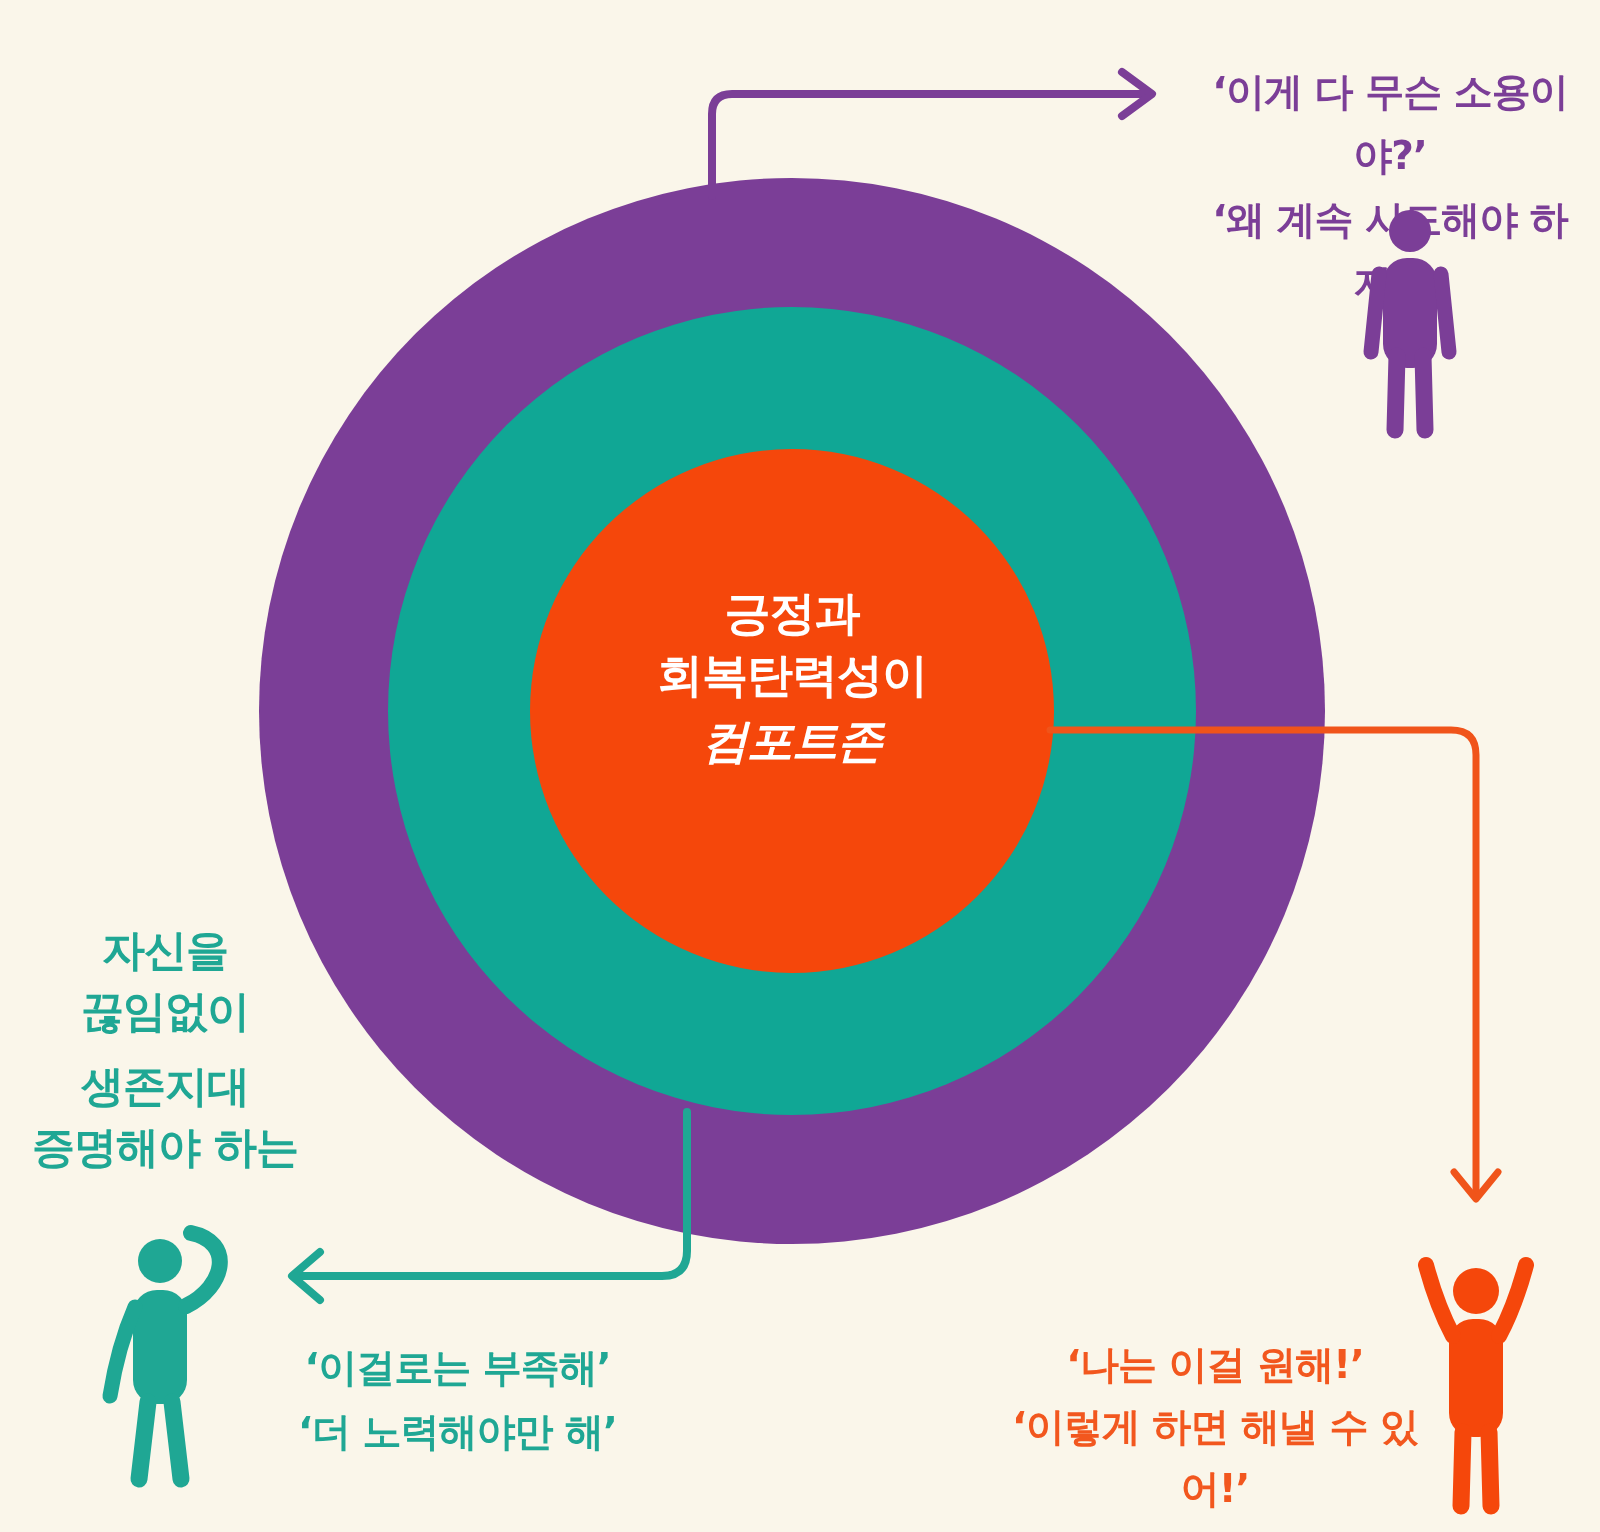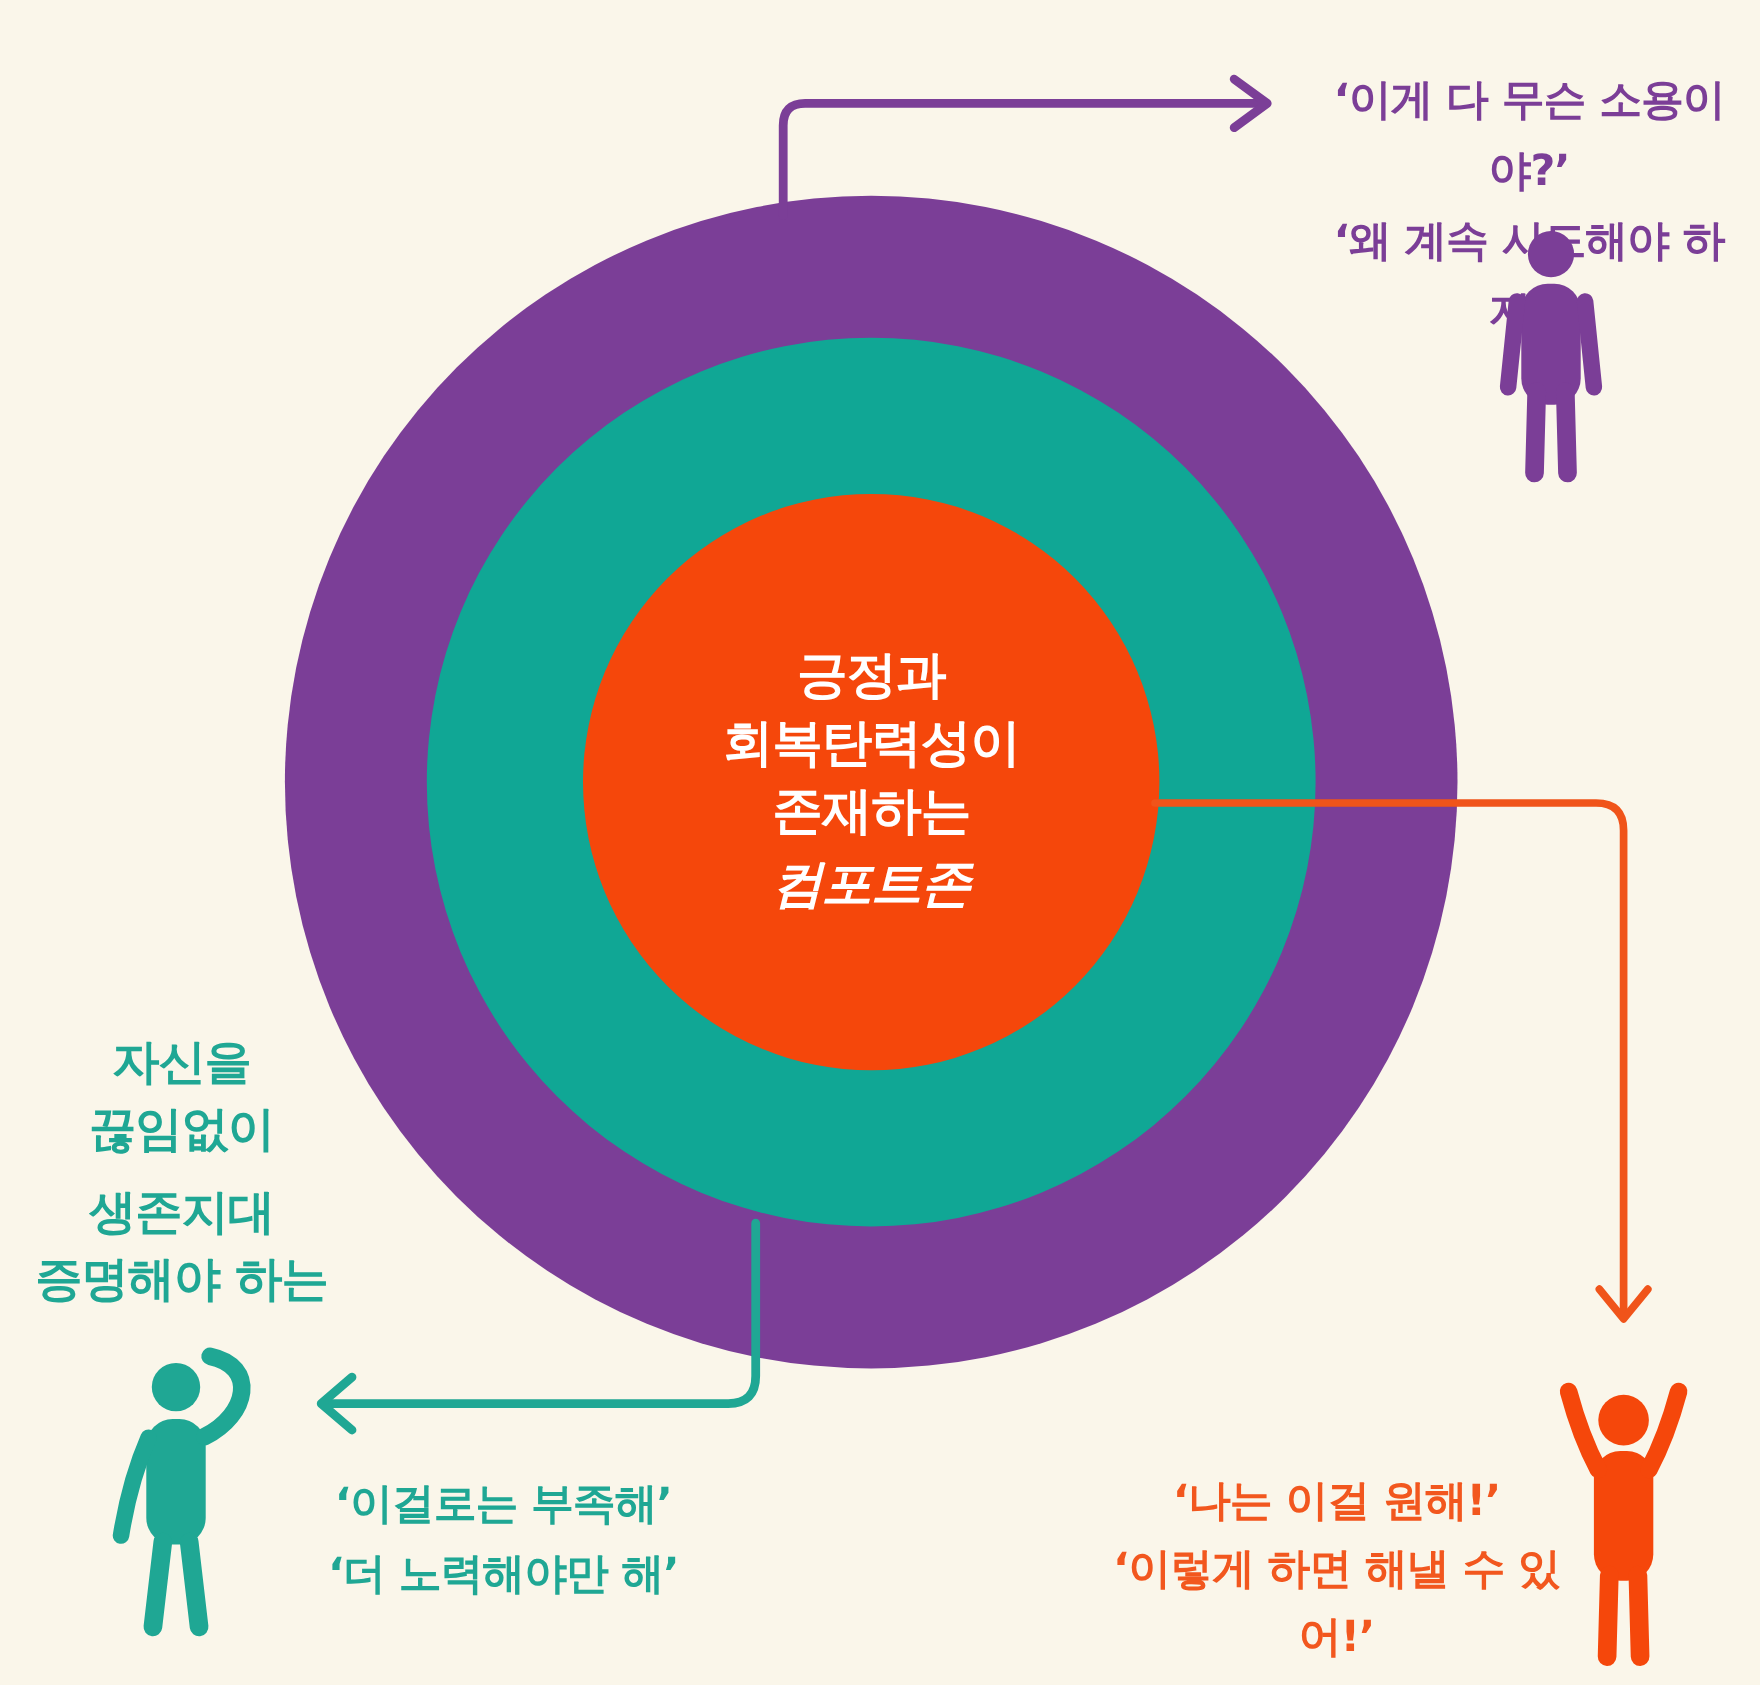--- a/index.html
+++ b/index.html
@@ -61,21 +61,20 @@
     left: 1190px; top: 60px; width: 400px;
     color: #7B3E97;
     font-size: 39px;
     line-height: 64px;
   }
   .middle-title {
     left: 10px; top: 920px; width: 310px;
     color: #1FA794;
     font-size: 43px;
     line-height: 61px;
-    margin-top: 16px;
   }
   .middle-title .line.gap-top { margin-top: 14px; }
   .middle-quotes {
     left: 270px; top: 1336px; width: 375px;
     color: #1FA794;
     font-size: 39px;
     line-height: 64px;
     text-align: center;
   }
   .inner-quotes {
@@ -96,21 +95,20 @@
 
 <div class="canvas">
 
   <div class="circle outer"></div>
   <div class="circle middle"></div>
   <div class="circle inner"></div>
 
   <div class="txt center-label">
     <span class="line">긍정과</span>
     <span class="line">회복탄력성이</span>
-    <span class="line">존재하는</span>
     <span class="line gap-top">컴포트존</span>
   </div>
 
 
   <div class="txt outer-quotes">
     <span class="line">‘이게 다 무슨 소용이야?’</span>
     <span class="line">‘왜 계속 시도해야 하지?’</span>
   </div>
 
   <div class="txt middle-title">

